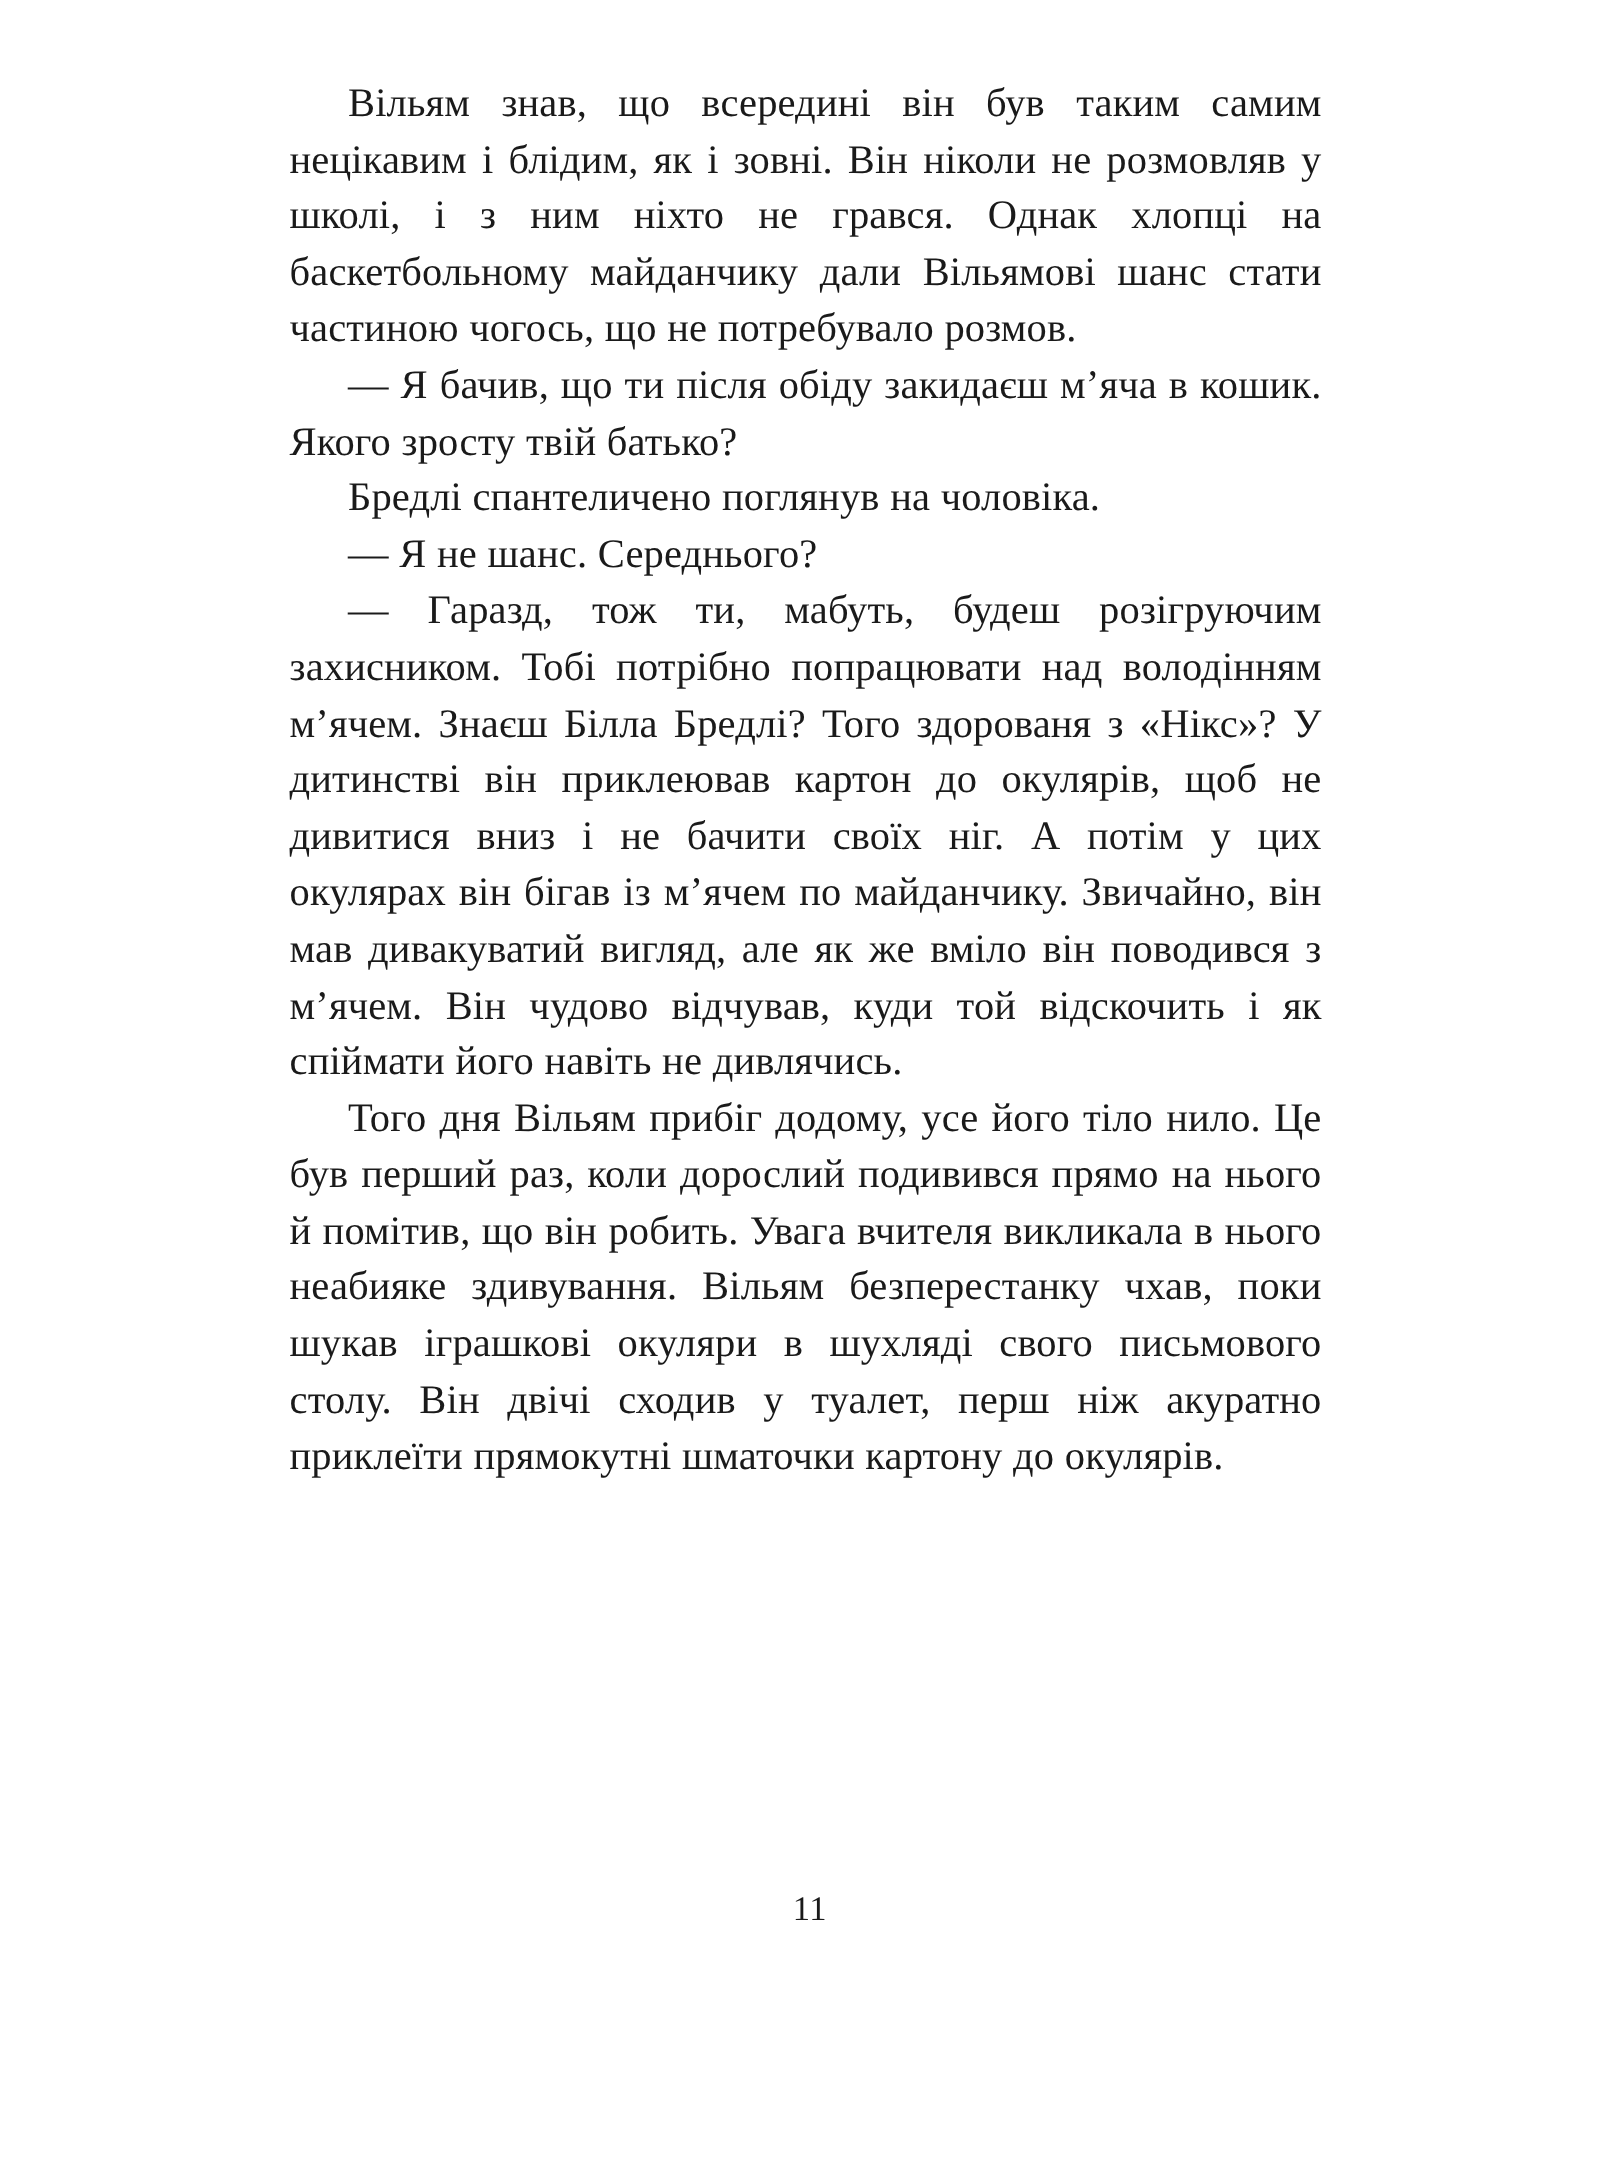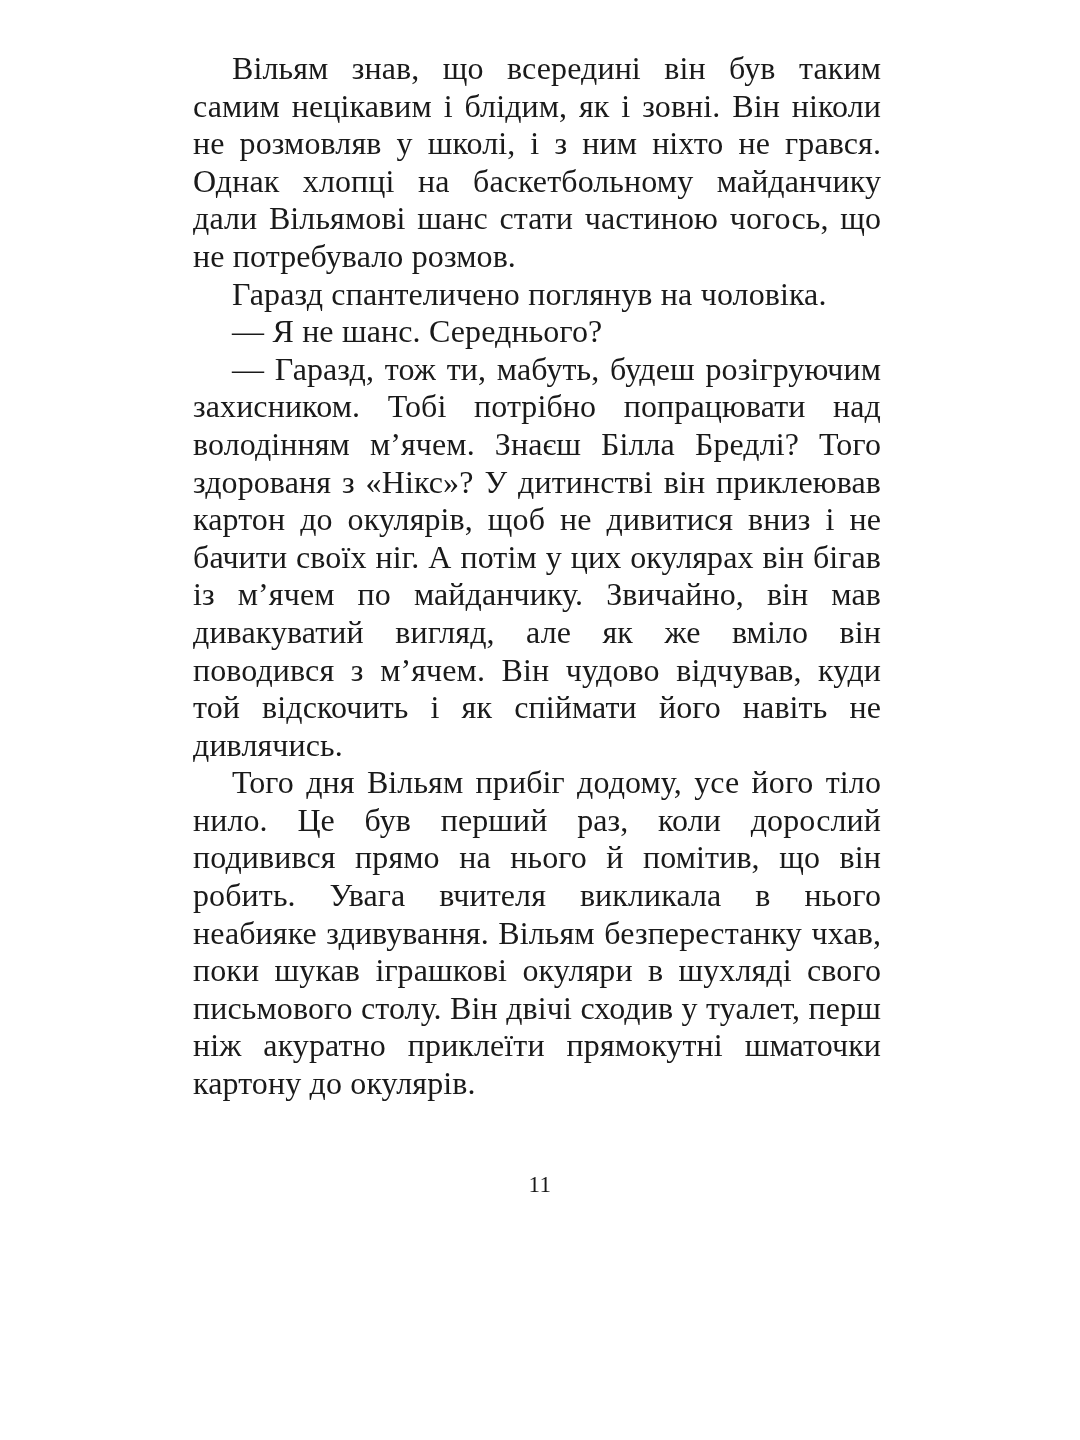--- a/index.html
+++ b/index.html
@@ -21,21 +21,21 @@
   .text-block {
     position: absolute;
     left: 193px;
     top: 50px;
     width: 688px;
   }
 
   .para {
     margin: 0;
     font-family: "Liberation Serif", "DejaVu Serif", serif;
-    font-size: 32px;
+    font-size: 27px;
     line-height: 37.6px;
     color: #1a1a1a;
     text-align: justify;
     text-justify: inter-word;
     hyphens: manual;
     -webkit-hyphens: manual;
     text-indent: 39px;
     letter-spacing: 0.1px;
     word-spacing: 0.2px;
   }
@@ -43,36 +43,37 @@
   .para.dialogue {
     text-indent: 39px;
   }
 
   
 
   .page-number {
     position: absolute;
     left: 0;
     right: 0;
-    top: 1172px;
+    top: 1260px;
     text-align: center;
     font-family: "Liberation Serif", "DejaVu Serif", serif;
     font-size: 23px;
     color: #1a1a1a;
     letter-spacing: 0.5px;
   }
 </style>
 </head>
 <body>
 
 <div class="page">
 
   <div class="text-block">
     <p class="para">Вільям знав, що всередині він був таким самим нецікавим і блідим, як і зовні. Він ніколи не розмовляв у школі, і з ним ніхто не грався. Однак хлопці на баскетбольному майданчику дали Вільямові шанс стати частиною чогось, що не потребувало розмов.</p>
-    <p class="para">Гаразд спантеличено поглянув на чоловіка.</p>
+    <p class="para dialogue">— Я бачив, що ти після обіду закидаєш м’яча в кошик. Якого зросту твій батько?</p>
+    <p class="para">Бредлі спантеличено поглянув на чоловіка.</p>
     <p class="para dialogue">— Я не шанс. Середнього?</p>
     <p class="para dialogue">— Гаразд, тож ти, мабуть, будеш розігруючим захисником. Тобі потрібно попрацювати над володінням м’ячем. Знаєш Білла Бредлі? Того здорованя з «Нікс»? У дитинстві він приклеював картон до окулярів, щоб не дивитися вниз і не бачити своїх ніг. А потім у цих окулярах він бігав із м’ячем по майданчику. Звичайно, він мав дивакуватий вигляд, але як же вміло він поводився з м’ячем. Він чудово відчував, куди той відскочить і як спіймати його навіть не дивлячись.</p>
     <p class="para">Того дня Вільям прибіг додому, усе його тіло нило. Це був перший раз, коли дорослий подивився прямо на нього й помітив, що він робить. Увага вчителя викликала в нього неабияке здивування. Вільям безперестанку чхав, поки шукав іграшкові окуляри в шухляді свого письмового столу. Він двічі сходив у туалет, перш ніж акуратно приклеїти прямокутні шматочки картону до окулярів.</p>
   </div>
 
   <div class="page-number">11</div>
 
 </div>
 
 </body></html>

